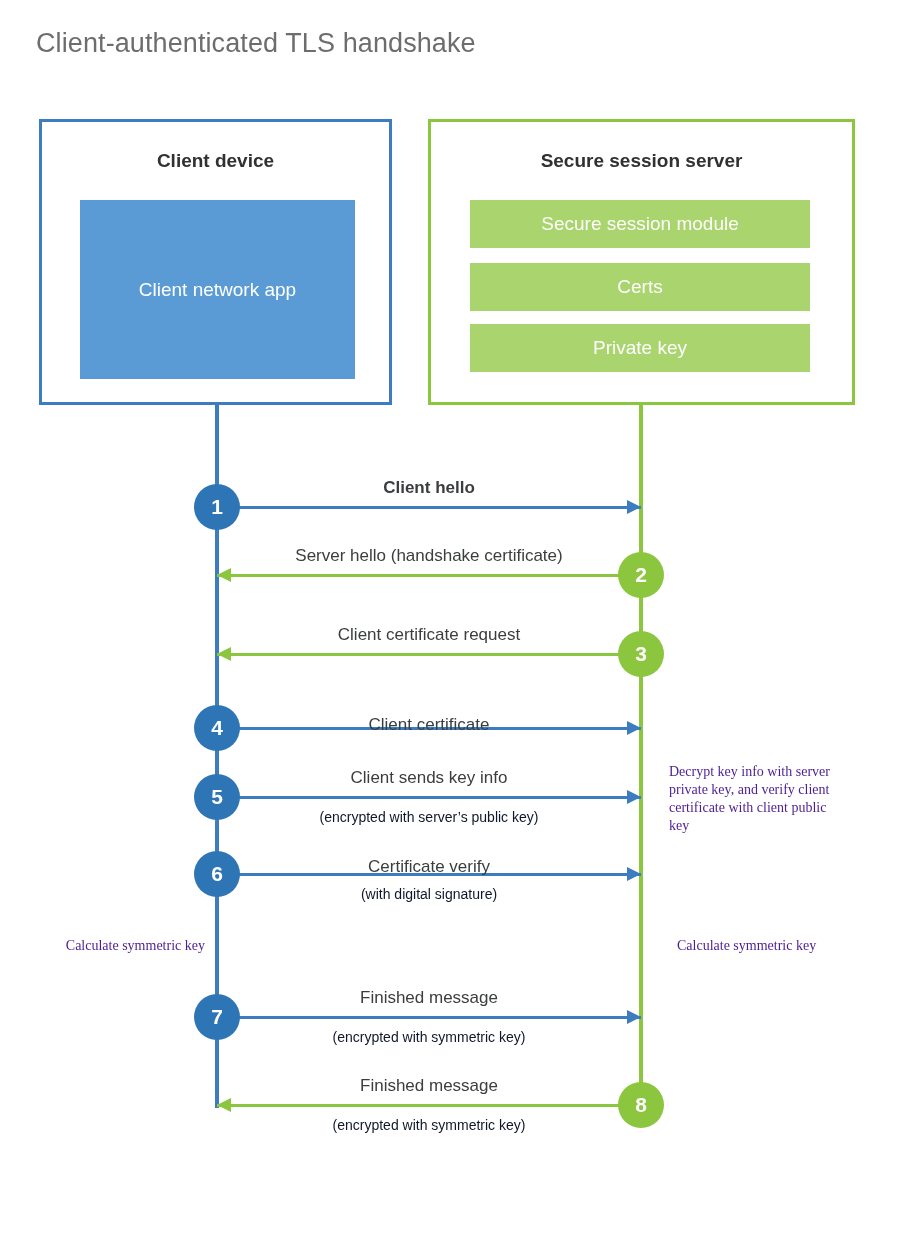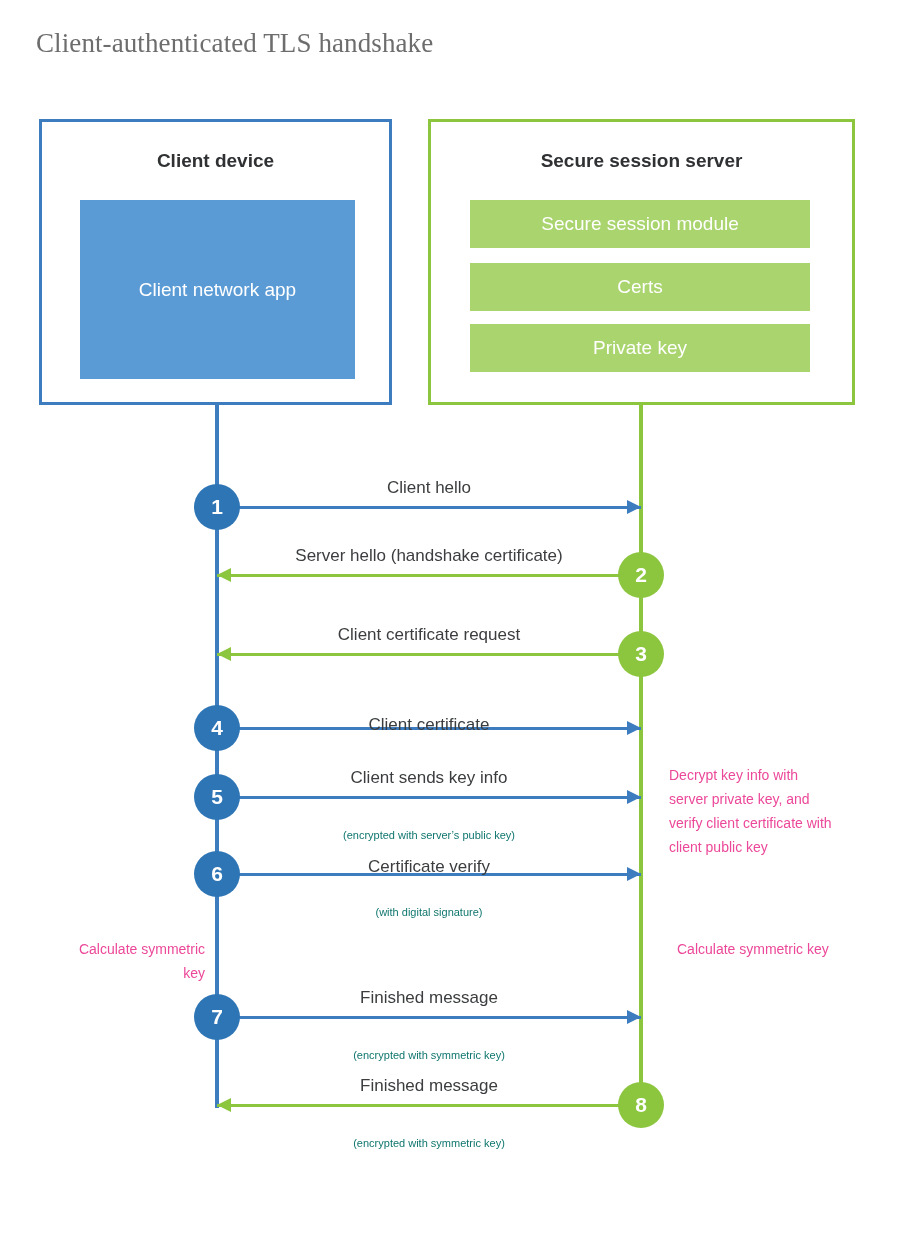--- a/index.html
+++ b/index.html
@@ -24,21 +24,20 @@
   
   .page-title {
     position: absolute;
     left: 36px;
     top: 28px;
     font-size: 27px;
     font-weight: 400;
     color: #6d6d6d;
     letter-spacing: 0.1px;
     white-space: nowrap;
-    font-family: Liberation Serif, serif;
   }
 
   
   .actor-box {
     position: absolute;
     background: #ffffff;
     box-sizing: border-box;
   }
   #client-box {
     left: 39px;
@@ -142,25 +141,24 @@
     position: absolute;
     text-align: center;
     font-size: 17px;
     color: #3b3d3f;
     white-space: nowrap;
     transform: translateX(-50%);
   }
   .msg-sublabel {
     position: absolute;
     text-align: center;
-    font-size: 11px;
-    color: #0f766e;
+    font-size: 14px;
+    color: #0f172a;
     white-space: nowrap;
     transform: translateX(-50%);
-    margin-top: 20px;
   }
 
   
   .step-circle {
     position: absolute;
     width: 46px;
     height: 46px;
     border-radius: 50%;
     color: #ffffff;
     font-size: 21px;
@@ -169,22 +167,23 @@
     align-items: center;
     justify-content: center;
   }
   .step-circle.blue { background: #2E75B6; }
   .step-circle.green { background: #8CC63F; }
 
   
   .side-note {
     position: absolute;
     font-size: 14px;
-    line-height: 24px;
-    color: #ec4899;
+    line-height: 18px;
+    color: #4c1d95;
+    font-family: Liberation Serif, serif;
   }
   .side-note.align-right { text-align: right; }
   .side-note.align-left { text-align: left; }
 </style>
 </head>
 <body>
 
 <div id="diagram">
 
   <div class="page-title">Client-authenticated TLS handshake</div>
@@ -201,21 +200,21 @@
     <div class="server-item" id="server-item-2">Private key</div>
   </div>
 
   <div class="lifeline" id="client-lifeline"></div>
   <div class="lifeline" id="server-lifeline"></div>
 
   <div id="messages-layer">
       <div class="msg-line blue" style="left: 217px; top: 506px; width: 424px;"></div>
       <div class="arrow-head right blue" style="top: 500px; left: 627px;"></div>
       <div class="step-circle blue" style="left: 194px; top: 484px;">1</div>
-      <div class="msg-label" style="left: 429px; top: 478px;">Client hello</div>
+      <div class="msg-label" style="left: 429px; top: 478px; font-weight: bold;">Client hello</div>
       <div class="msg-line green" style="left: 217px; top: 574px; width: 424px;"></div>
       <div class="arrow-head left green" style="top: 568px; left: 217px;"></div>
       <div class="step-circle green" style="left: 618px; top: 552px;">2</div>
       <div class="msg-label" style="left: 429px; top: 546px;">Server hello (handshake certificate)</div>
       <div class="msg-line green" style="left: 217px; top: 653px; width: 424px;"></div>
       <div class="arrow-head left green" style="top: 647px; left: 217px;"></div>
       <div class="step-circle green" style="left: 618px; top: 631px;">3</div>
       <div class="msg-label" style="left: 429px; top: 625px;">Client certificate request</div>
       <div class="msg-line blue" style="left: 217px; top: 727px; width: 424px;"></div>
       <div class="arrow-head right blue" style="top: 721px; left: 627px;"></div>

